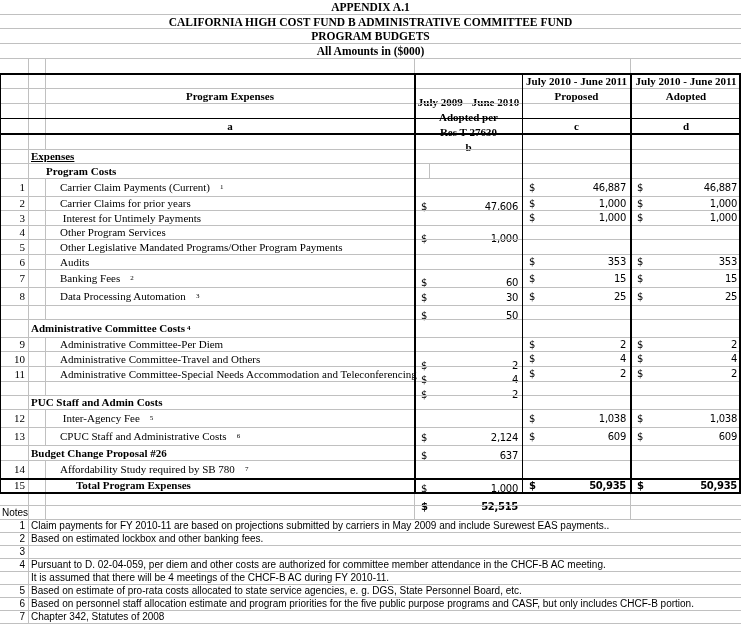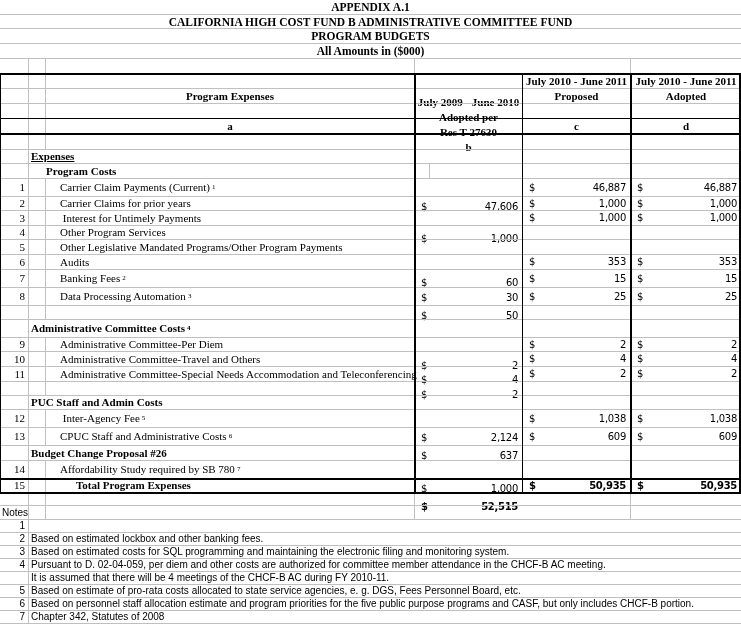--- a/index.html
+++ b/index.html
@@ -10,21 +10,21 @@
   .c-a { left:0; width:29px; justify-content:flex-end; padding-right:3px; }
   .c-b { left:29px; width:17px; }
   .c-c { left:46px; width:369px; }
   .c-d { left:415px; width:108px;margin-top:28px; }
   .c-e { left:523px; width:108px; }
   .c-f { left:631px; width:110px; border-right:none; }
   .title { position:absolute; left:0; width:741px; text-align:center; font-weight:bold; font-size:11.5px; border-bottom:1px solid #c0c0c0; box-sizing:border-box; display:flex; align-items:center; justify-content:center; }
   .bold { font-weight:bold; }
   .center { justify-content:center; }
   .money { justify-content:space-between; padding:0 4px 0 6px; font-family:"DejaVu Sans", sans-serif; font-size:10px; letter-spacing:-0.3px; }
-  .indent { padding-left:14px; }
+  .indent { padding-left:14px;gap:8px; }
   .section { padding-left:2px; font-weight:bold; }
   .underline { text-decoration:underline; }
   sup { font-size:7px; vertical-align:6px; margin-left:2px; }
   .darkR { border-right:1px solid #000 !important; }
   .hline { position:absolute; left:0; width:741px; background:#000; }
   .vline { position:absolute; background:#000; }
   .notes .cell { font-family:"Liberation Sans", sans-serif; font-size:10px; }
   .note-text { padding-left:2px; }
   .total { font-weight:bold; }
 </style>
@@ -439,40 +439,40 @@
       <div class="row" style="top: 506px; height: 14px;">
         <div class="cell c-a" style="justify-content: flex-start; padding-left: 2px;">Notes</div>
         <div class="cell c-b"></div>
         <div class="cell c-c"></div>
         <div class="cell c-d"></div>
         <div class="cell c-e"></div>
         <div class="cell c-f"></div>
       </div>
       <div class="row" style="top: 520px; height: 13px;">
         <div class="cell c-a">1</div>
+        <div class="cell note-text" style="left: 29px; width: 712px; border-right: none;">Claim payments for FY 2010-11 are based on projections submitted by carriers in May 2009 and include Surewest EAS payments..</div>
       </div>
       <div class="row" style="top: 533px; height: 13px;">
         <div class="cell c-a">2</div>
         <div class="cell note-text" style="left: 29px; width: 712px; border-right: none;">Based on estimated lockbox and other banking fees.</div>
       </div>
       <div class="row" style="top: 546px; height: 13px;">
         <div class="cell c-a">3</div>
-        <div class="cell note-text" style="left: 29px; width: 712px; border-right: none;">Based on estimated costs for SQL programming and maintaining the electronic filing and monitoring system.</div>
       </div>
       <div class="row" style="top: 559px; height: 13px;">
         <div class="cell c-a">4</div>
         <div class="cell note-text" style="left: 29px; width: 712px; border-right: none;">Pursuant to D. 02-04-059, per diem and other costs are authorized for committee member attendance in the CHCF-B AC meeting.</div>
       </div>
       <div class="row" style="top: 572px; height: 13px;">
         <div class="cell c-a"></div>
         <div class="cell note-text" style="left: 29px; width: 712px; border-right: none;">It is assumed that there will be 4 meetings of the CHCF-B AC during FY 2010-11.</div>
       </div>
       <div class="row" style="top: 585px; height: 13px;">
         <div class="cell c-a">5</div>
-        <div class="cell note-text" style="left: 29px; width: 712px; border-right: none;">Based on estimate of pro-rata costs allocated to state service agencies, e. g. DGS, Fees Personnel Board, etc.</div>
+        <div class="cell note-text" style="left: 29px; width: 712px; border-right: none;">Based on estimate of pro-rata costs allocated to state service agencies, e. g. DGS, State Personnel Board, etc.</div>
       </div>
       <div class="row" style="top: 598px; height: 13px;">
         <div class="cell c-a">6</div>
         <div class="cell note-text" style="left: 29px; width: 712px; border-right: none;">Based on personnel staff allocation estimate and program priorities for the five public purpose programs and CASF, but only includes CHCF-B portion.</div>
       </div>
       <div class="row" style="top: 611px; height: 13px;">
         <div class="cell c-a">7</div>
         <div class="cell note-text" style="left: 29px; width: 712px; border-right: none;">Chapter 342, Statutes of 2008</div>
       </div>
     </div>

